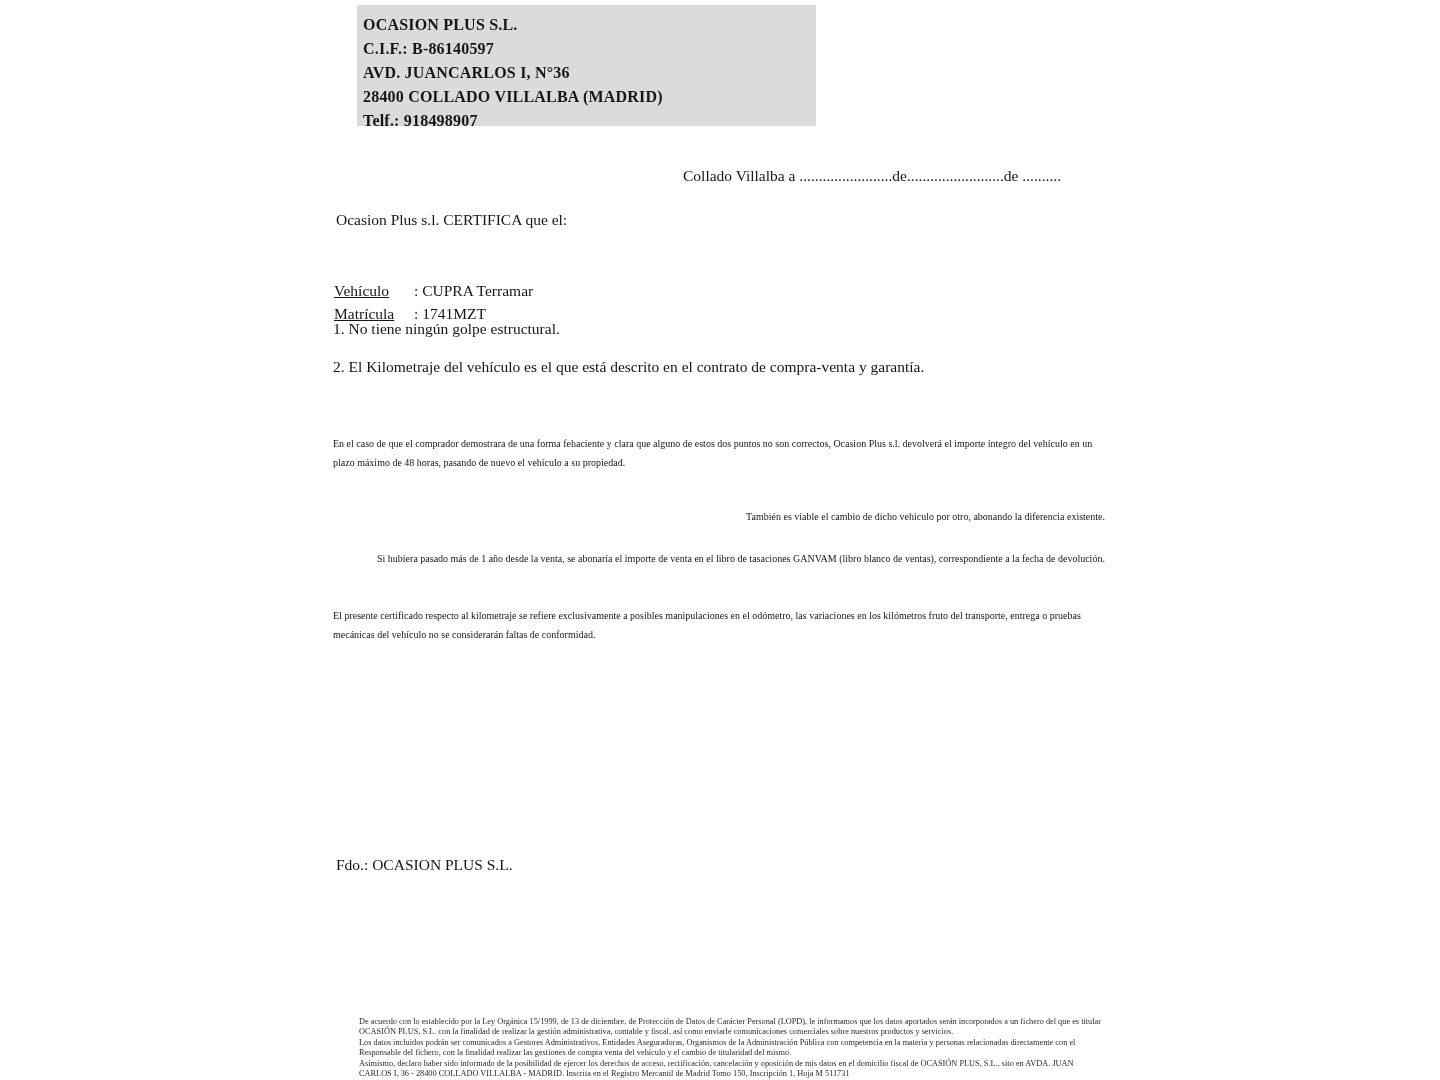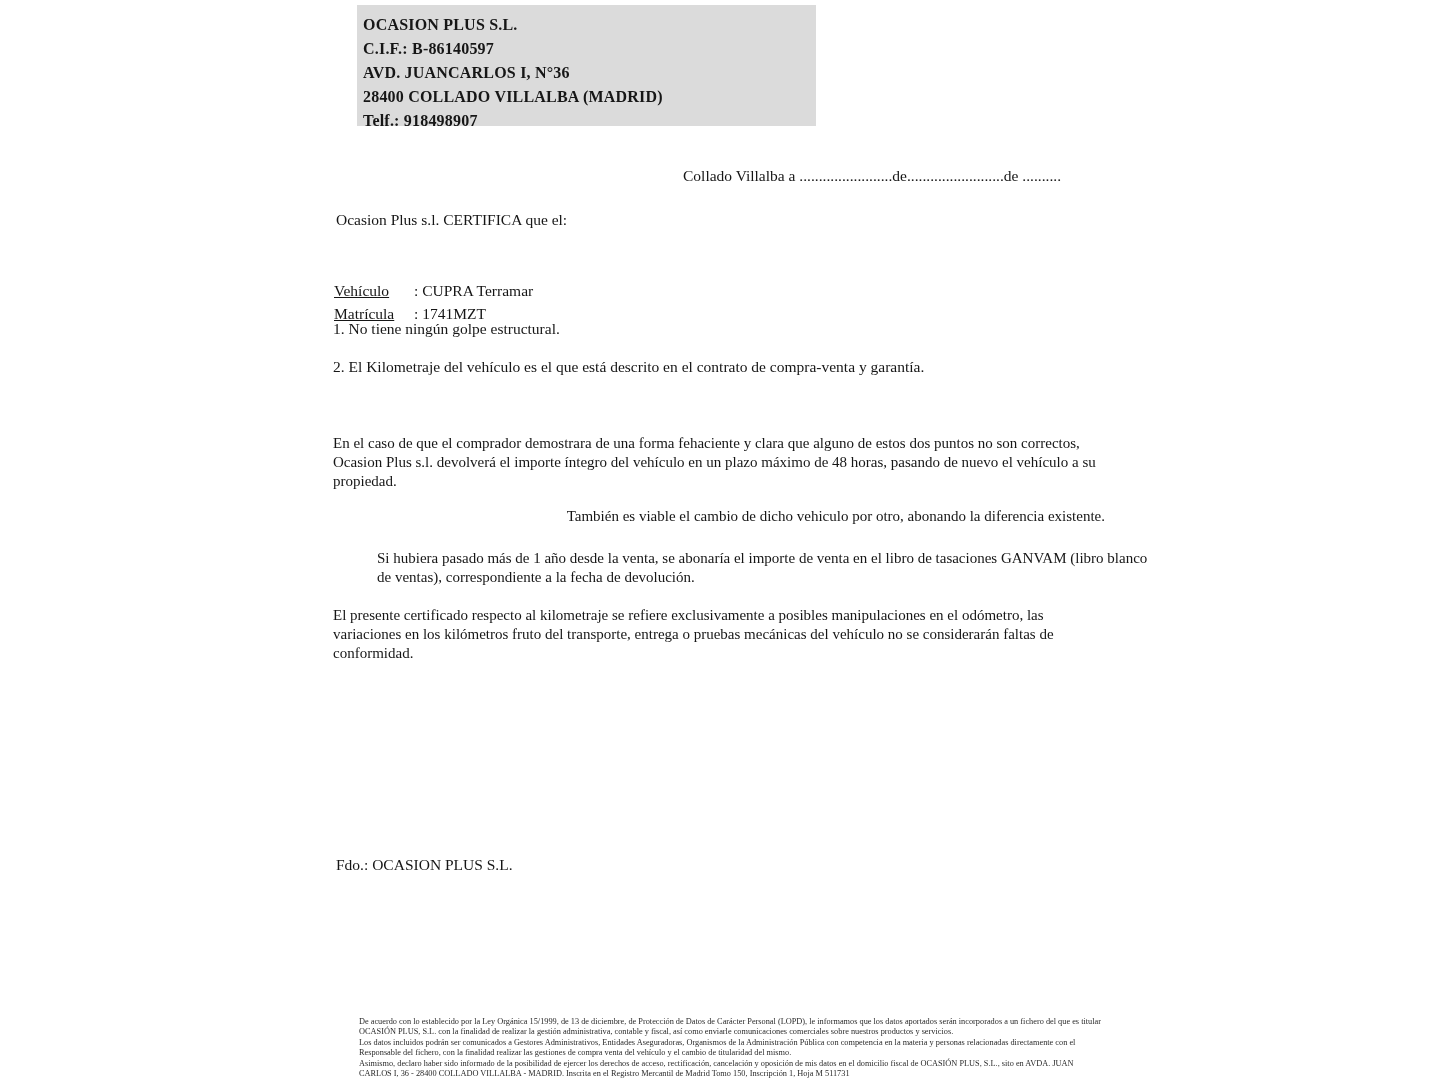--- a/index.html
+++ b/index.html
@@ -61,21 +61,21 @@
     left: 333px;
     font-size: 15.5px;
     white-space: nowrap;
   }
   .item-1 { top: 320px; }
   .item-2 { top: 358px; }
   .para {
     position: absolute;
     left: 333px;
     width: 772px;
-    font-size: 15px;
+    font-size: 10px;
     line-height: 19px;
     text-align: left;
   }
   .para-1 { top: 434px; }
   .para-2 { top: 507px; text-align: right; }
   .para-3 { top: 549px; margin-left: 44px; }
   .para-4 { top: 606px; }
   .signature {
     position: absolute;
     left: 336px;

